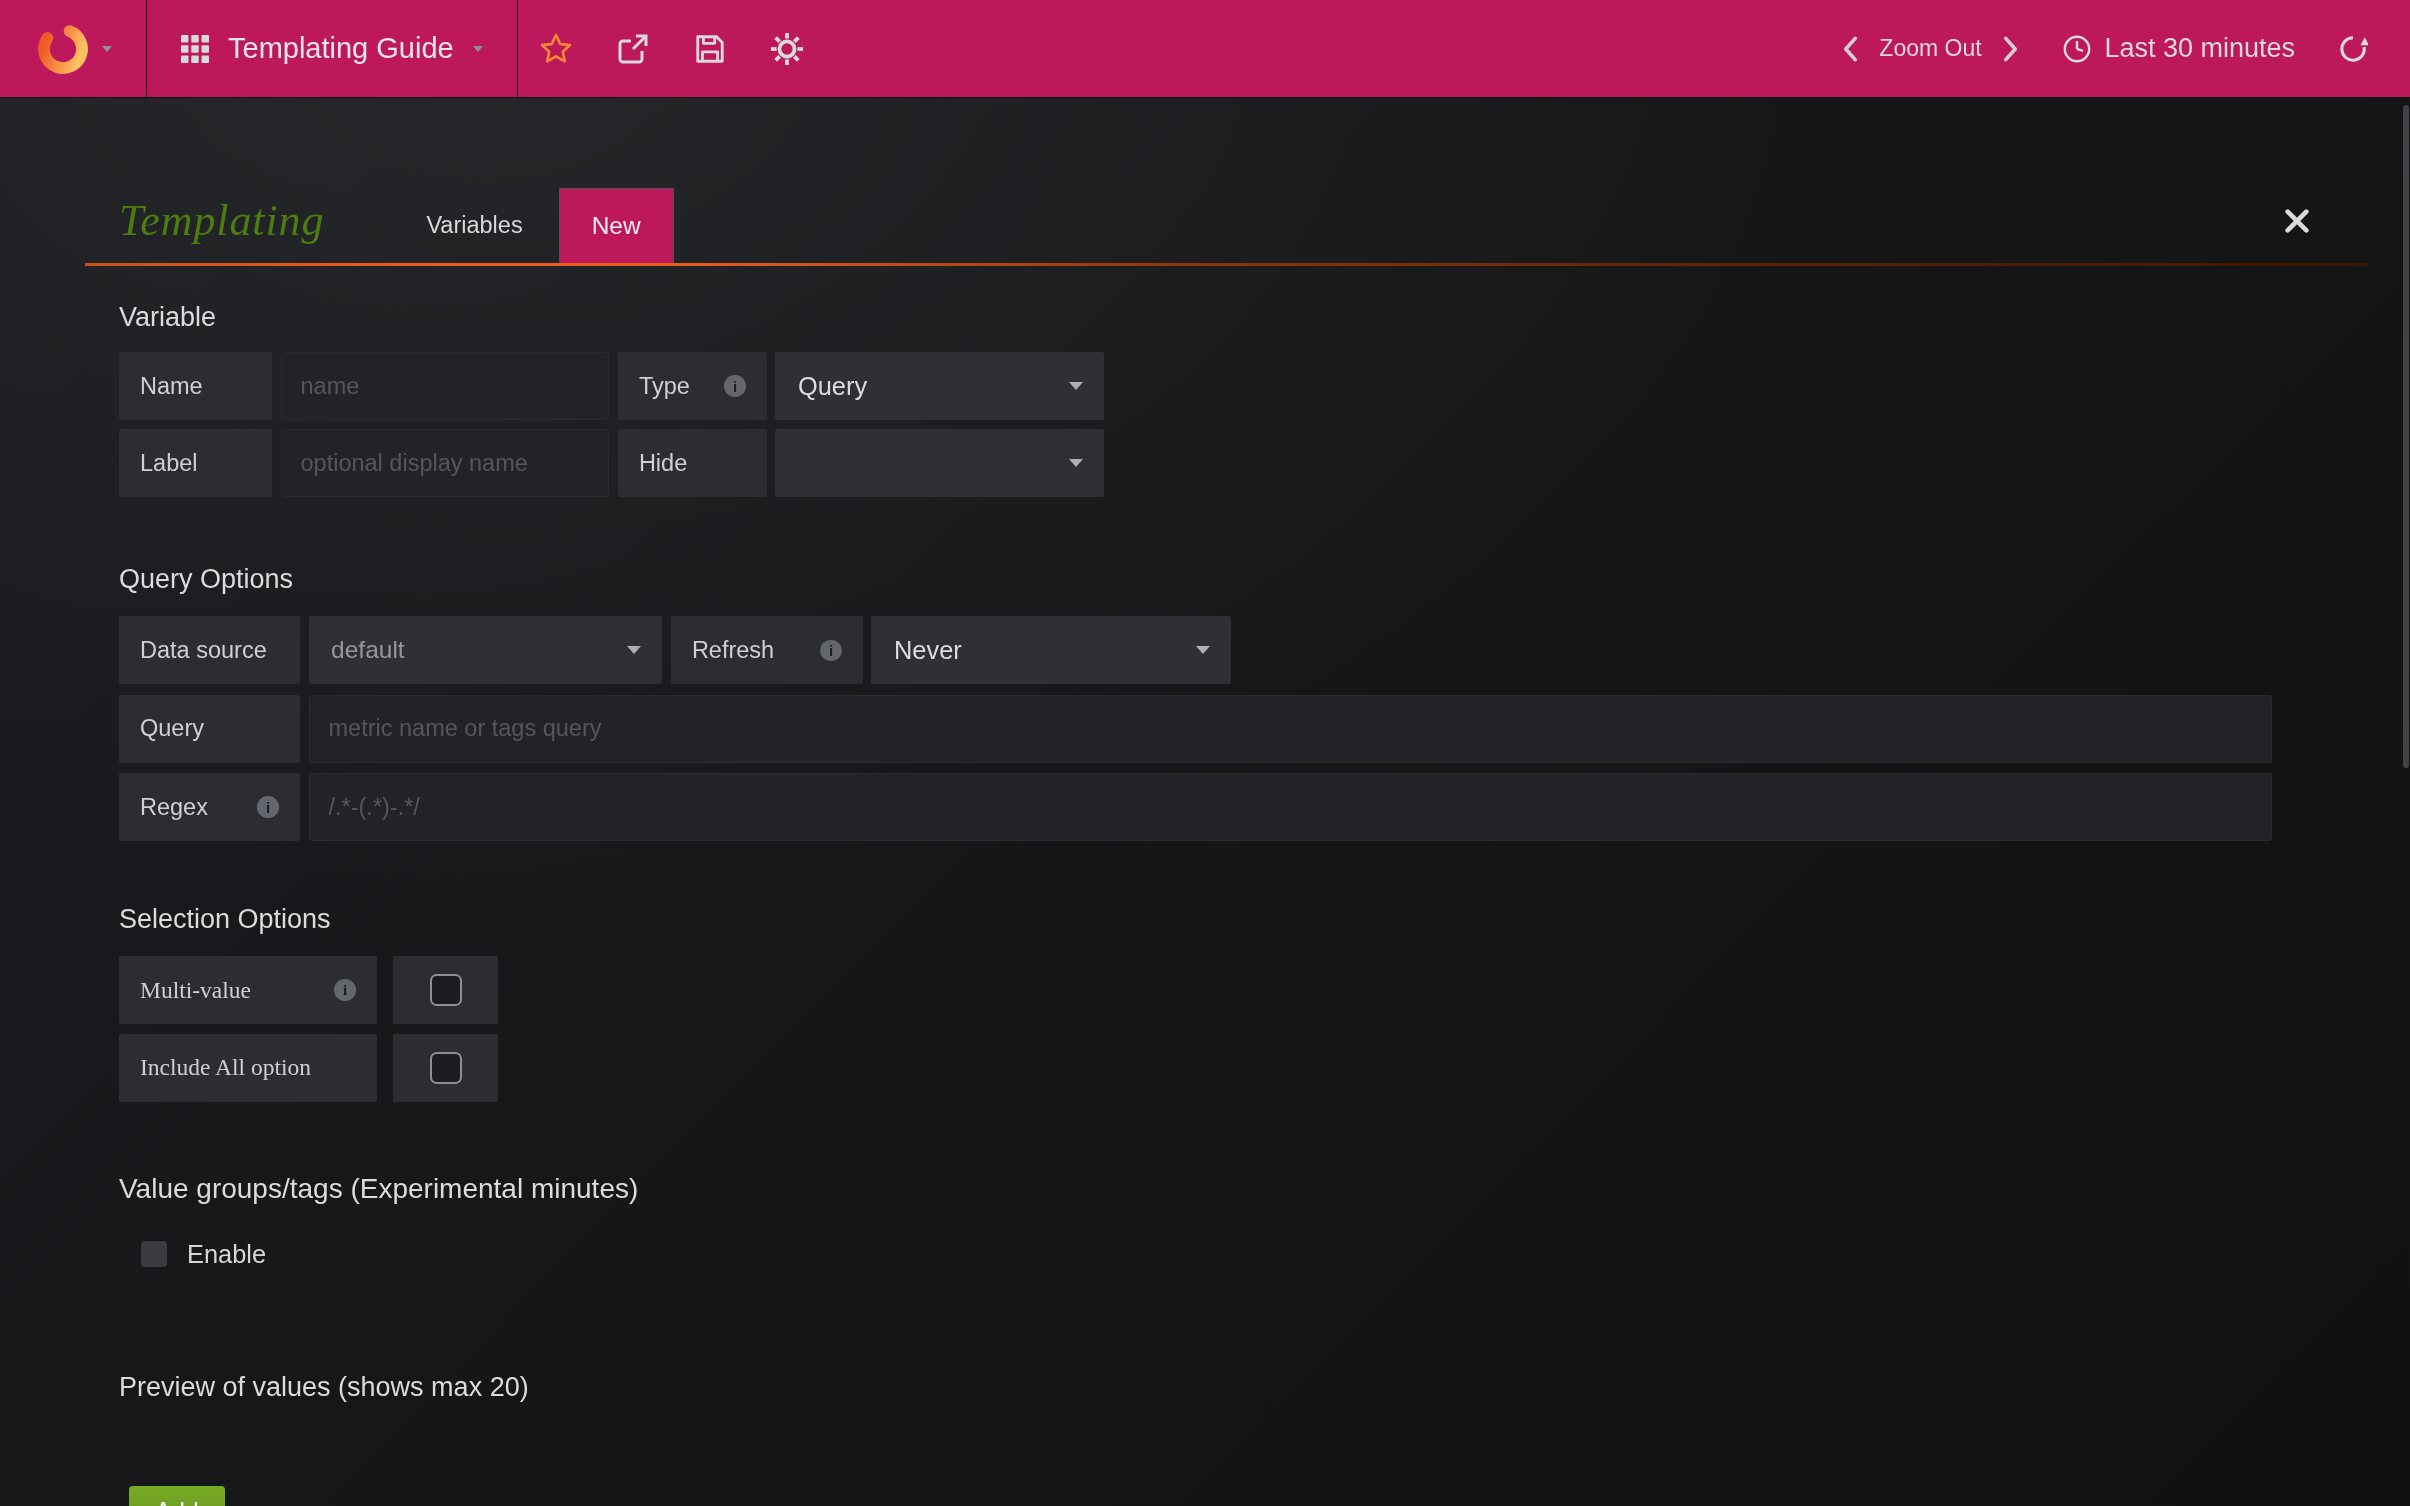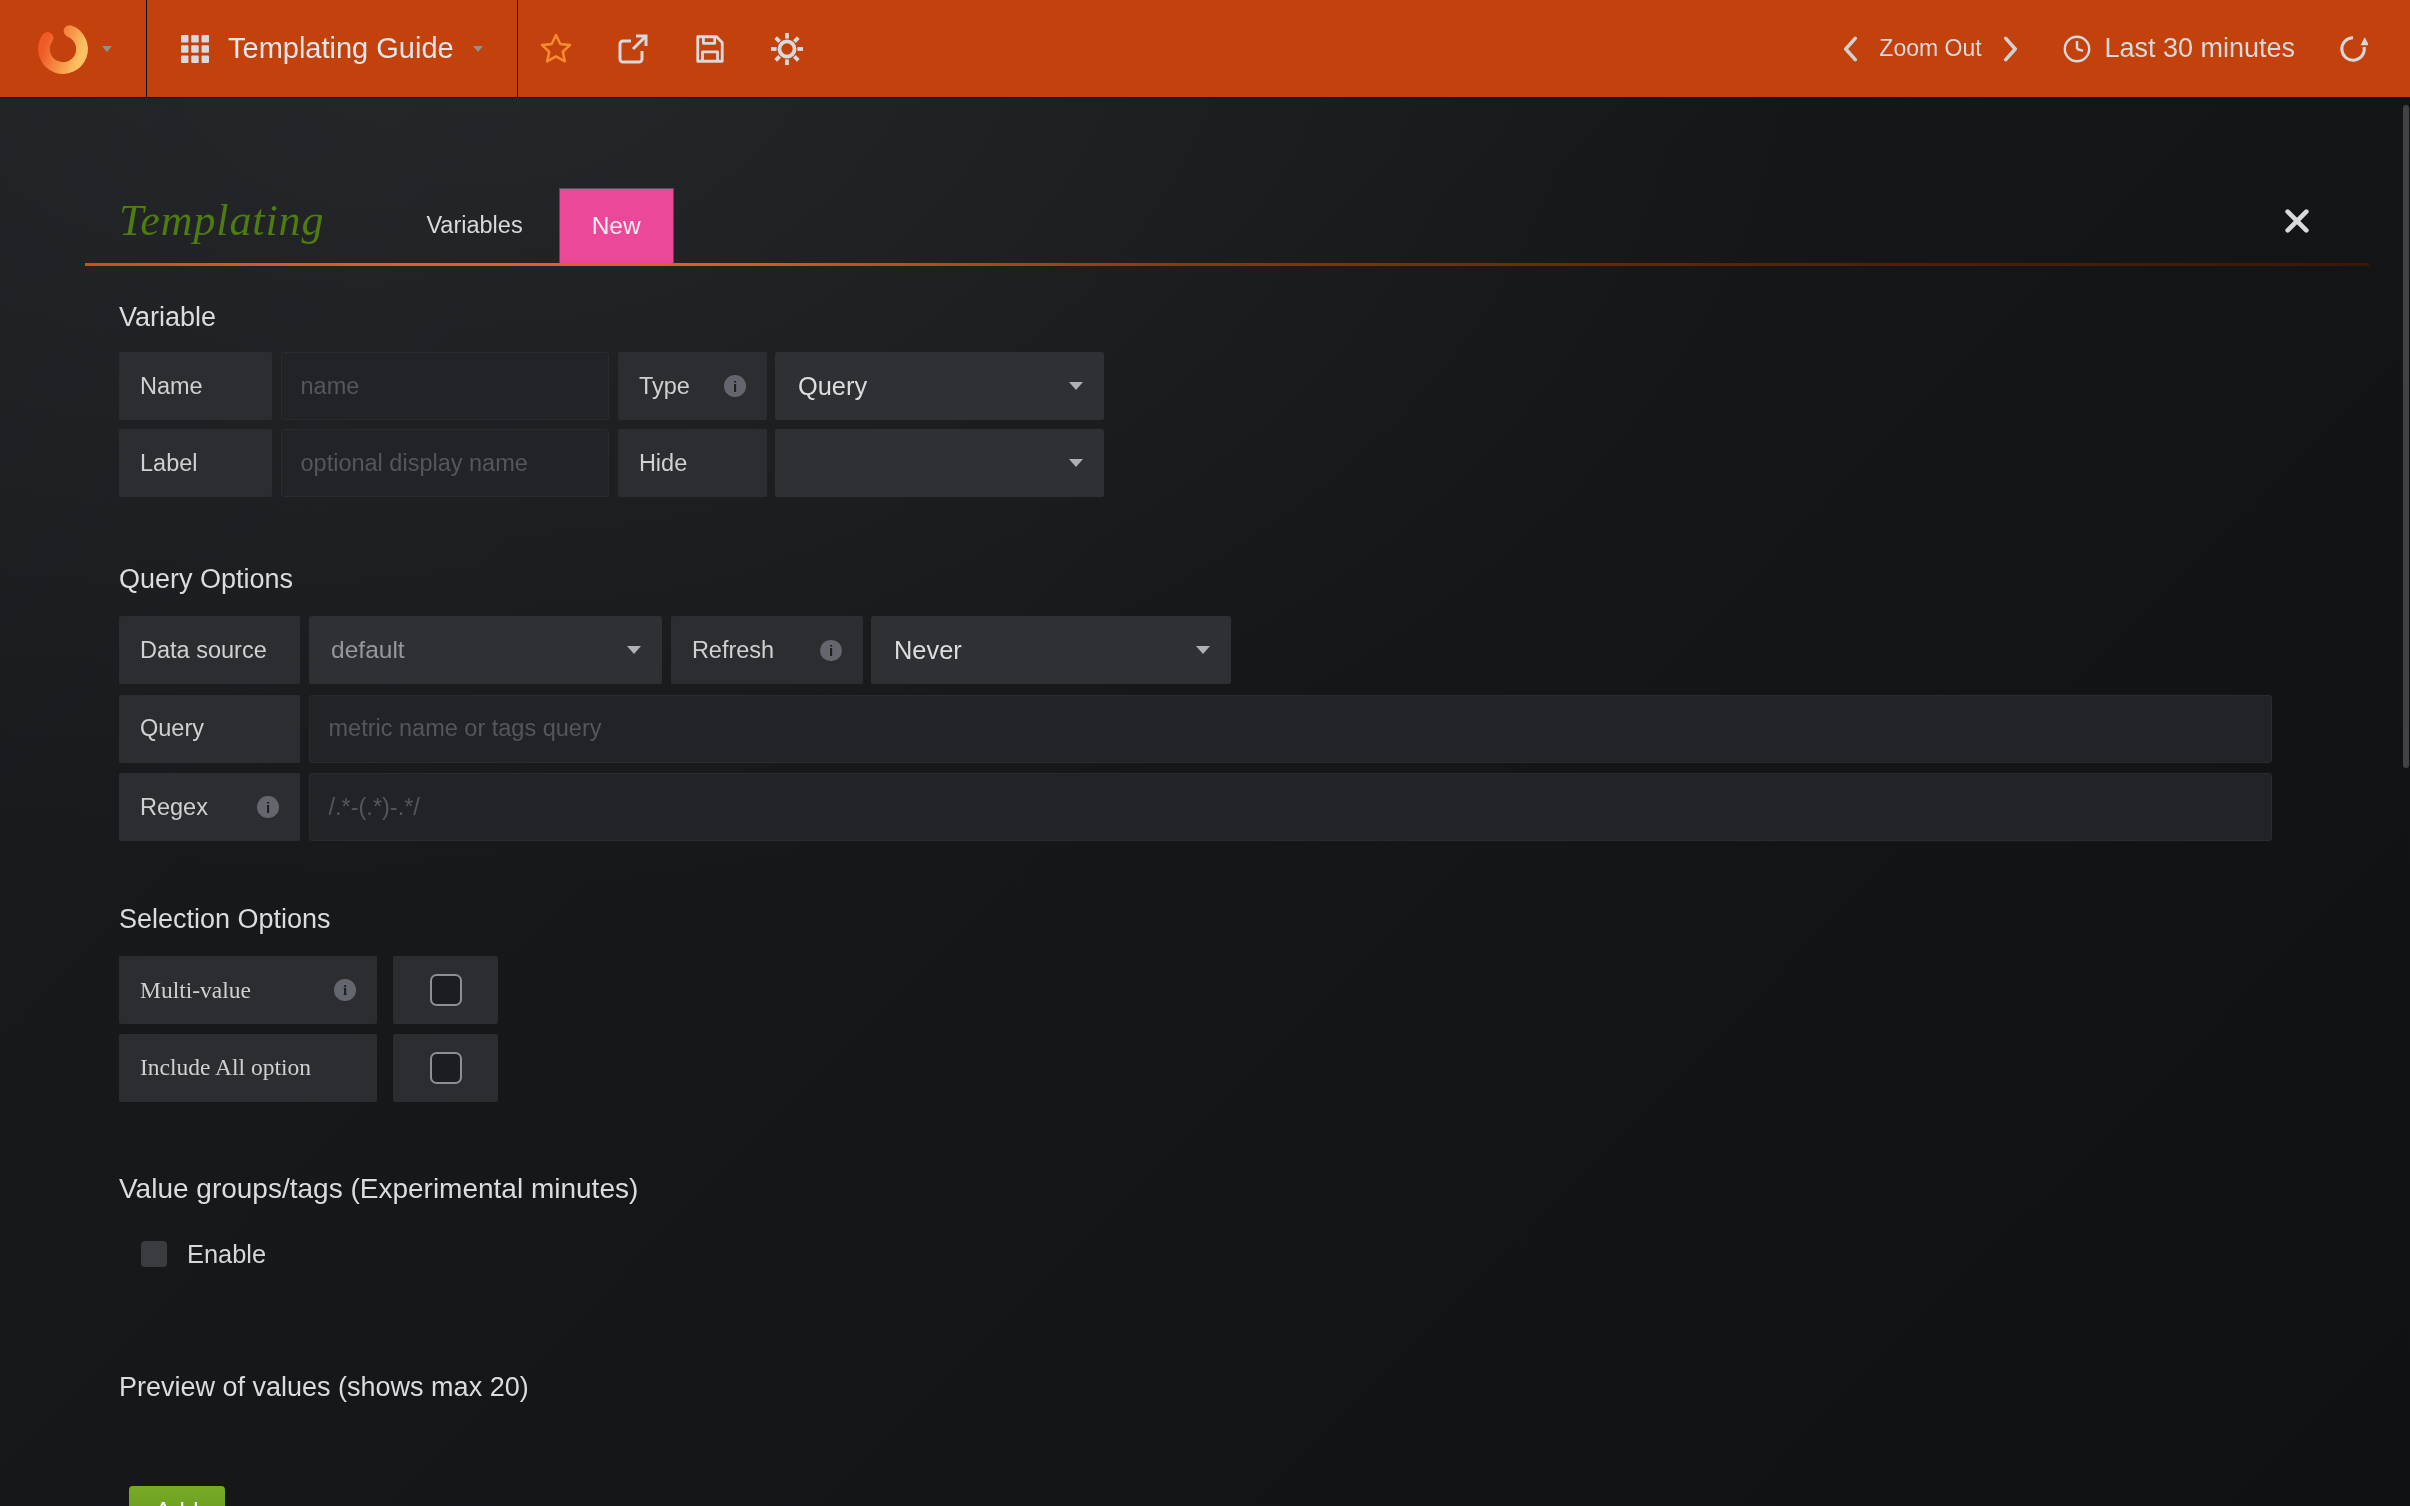--- a/index.html
+++ b/index.html
@@ -8,42 +8,42 @@
     font-family: "Liberation Sans", sans-serif;
     color: #d8d9da;
     background:
       radial-gradient(ellipse 2166px 1412px at 490px 38px, rgba(255,255,255,0.055), rgba(255,255,255,0) 62%),
       linear-gradient(135deg, #1a1c1f 0%, #131416 70%, #101113 100%);
     background-color: #161719;
     position: relative;
   }
 
   
-  .navbar { height: 98px; display: flex; align-items: stretch; background: #c2410c; border-bottom: 0.9px solid #0c0c0e; }
+  .navbar { height: 98px; display: flex; align-items: stretch; background: #be185d; border-bottom: 0.9px solid #0c0c0e; }
   .nav-logo { width: 147px; display: flex; align-items: center; justify-content: center; gap: 9.4px; border-right: 0.9px solid #0a0a0c; cursor: pointer; }
   .caret-sm { width: 0; height: 0; border-left: 5.6px solid transparent; border-right: 5.6px solid transparent; border-top: 6.6px solid #8f9193; }
   .nav-dash { display: flex; align-items: center; gap: 19px; padding: 0 34px; border-right: 0.9px solid #0a0a0c; cursor: pointer; }
   .nav-dash-title { font-size: 29px; color: #e6e6e8; }
   .nav-actions { display: flex; }
   .nav-icon-btn { width: 77px; display: flex; align-items: center; justify-content: center; cursor: pointer; }
   .nav-right { margin-left: auto; display: flex; align-items: center; padding-right: 43px; }
   .chev-btn { padding: 0 15px; display: flex; align-items: center; cursor: pointer; }
   .zoom-label { font-size: 23px; color: #d8d9da; margin: 0 5.6px; cursor: pointer; }
   .timepicker { display: flex; align-items: center; gap: 12.2px; margin-left: 28px; cursor: pointer; }
   .timepicker-label { font-size: 27px; color: #d8d9da; }
   .refresh-btn { margin-left: 43px; display: flex; align-items: center; cursor: pointer; }
 
   
   .settings { margin: 0 42px 0 85px; padding-top: 90px; position: relative; }
   .settings-header { position: relative; display: flex; align-items: flex-end; padding-left: 34px; }
   .settings-header::after { content: ""; position: absolute; left: 0; right: 0; bottom: -2.8px; height: 2.8px;
     background: linear-gradient(90deg, #cf4f16 0%, #e85d1c 14%, #e85d1c 26%, #93350b 48%, #5a2107 74%, #3c1605 100%); }
   .editor-title { font-family: "Liberation Serif", serif; font-style: italic; font-weight: 400; font-size: 44px; color: #4d7c0f; padding-bottom: 17px; margin-right: 66px; letter-spacing: 0.9px; }
   .tab { font-size: 23.5px; color: #d8d9da; padding: 0 36px; margin-bottom: 24.5px; cursor: pointer; }
-  .tab.active { border: 0.9px solid #515257; border-bottom: none; background: #ec4899; height: 75px; display: flex; align-items: center; padding: 0 32px; margin-bottom: 0; font-size: 24.5px; color: #ededee; }
+  .tab.active { border: 0.9px solid #515257; border-bottom: none; background: #be185d; height: 75px; display: flex; align-items: center; padding: 0 32px; margin-bottom: 0; font-size: 24.5px; color: #ededee; }
   .close-btn { position: absolute; right: 58px; bottom: 28px; background: none; border: none; cursor: pointer; }
 
   .section-heading { font-size: 27px; font-weight: 500; color: #dbdcde; padding-left: 34px; line-height: 32px; }
   .sec-variable { margin-top: 38px; }
   .sec-variable .section-heading { margin-bottom: 19px; }
   .sec-query { margin-top: 66px; }
   .sec-query .section-heading { margin-bottom: 21px; }
   .sec-selection { margin-top: 62px; }
   .sec-selection .section-heading { margin-bottom: 21px; }
   .sec-groups { margin-top: 70px; }

